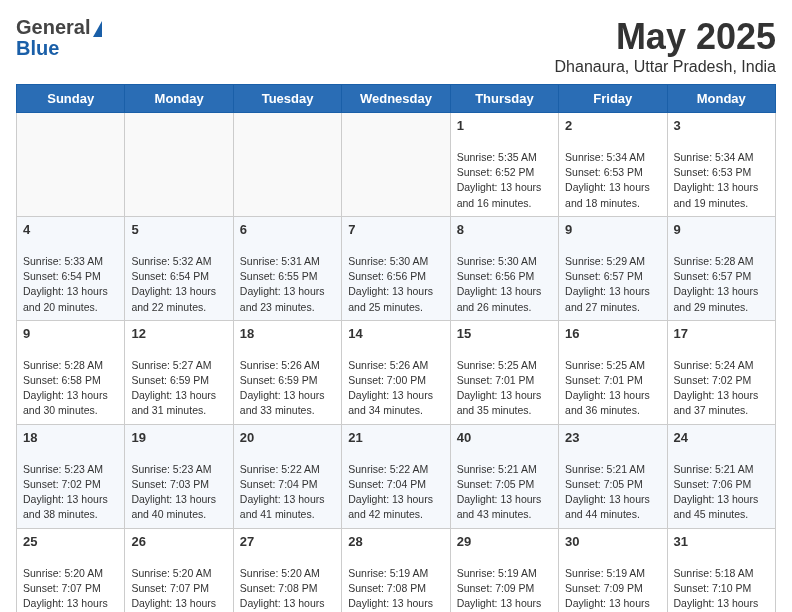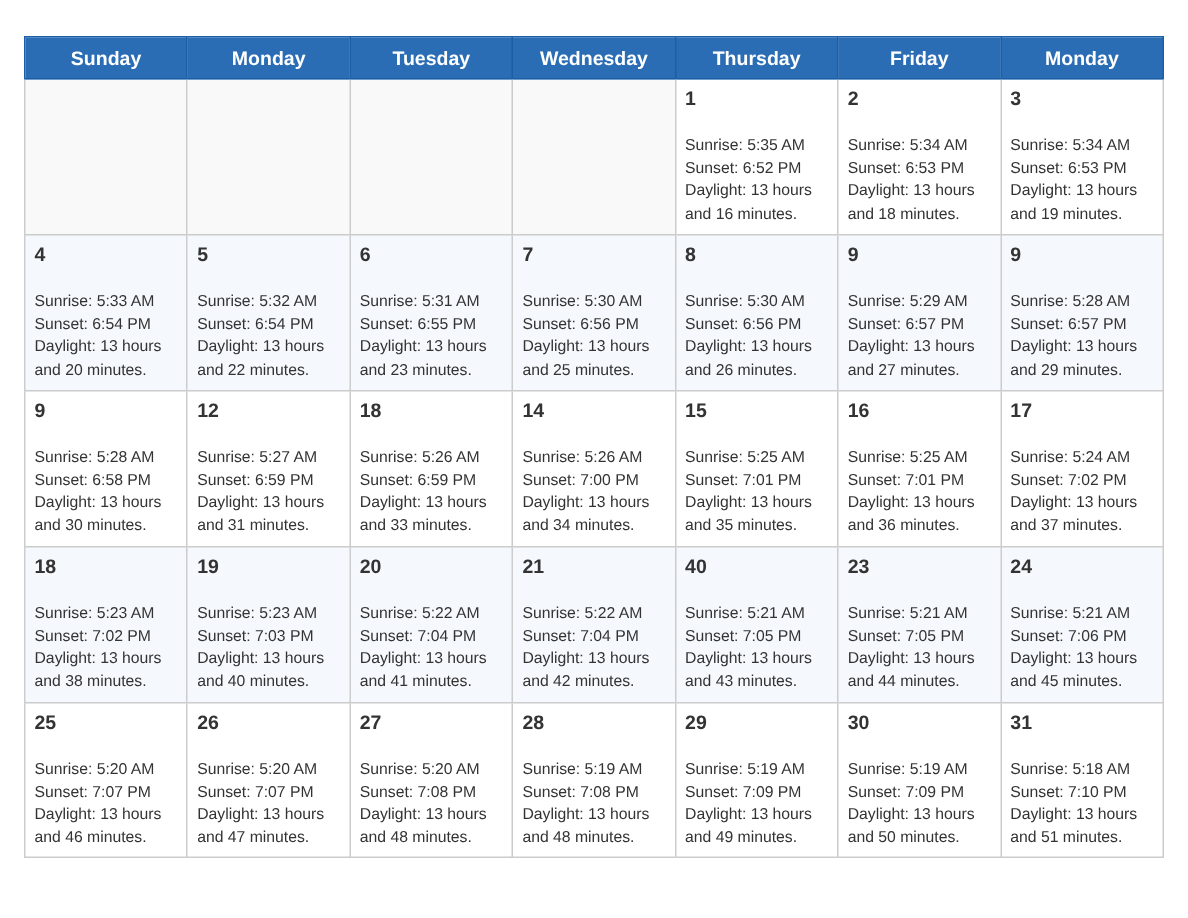--- a/index.html
+++ b/index.html
@@ -73,20 +73,31 @@
     }
     .logo-row {
       display: flex;
       align-items: center;
     }
   </style>
 </head>
 <body>
 
 <div class="header">
+  <div class="logo">
+    <div class="logo-row">
+      <span style="font-size:20px;font-weight:bold;color:#444;">General</span>
+      <span style="display:inline-block;width:0;height:0;border-left:9px solid transparent;border-bottom:16px solid #1a5fa8;margin-left:3px;margin-bottom:-2px;"></span>
+    </div>
+    <span style="font-size:20px;font-weight:bold;color:#1a5fa8;margin-top:-2px;">Blue</span>
+  </div>
+  <div class="title-block">
+    <div class="title-month">May 2025</div>
+    <div class="title-location">Dhanaura, Uttar Pradesh, India</div>
+  </div>
 </div>
 
 <table class="calendar">
   <thead>
     <tr>
       <th>Sunday</th>
       <th>Monday</th>
       <th>Tuesday</th>
       <th>Wednesday</th>
       <th>Thursday</th>

